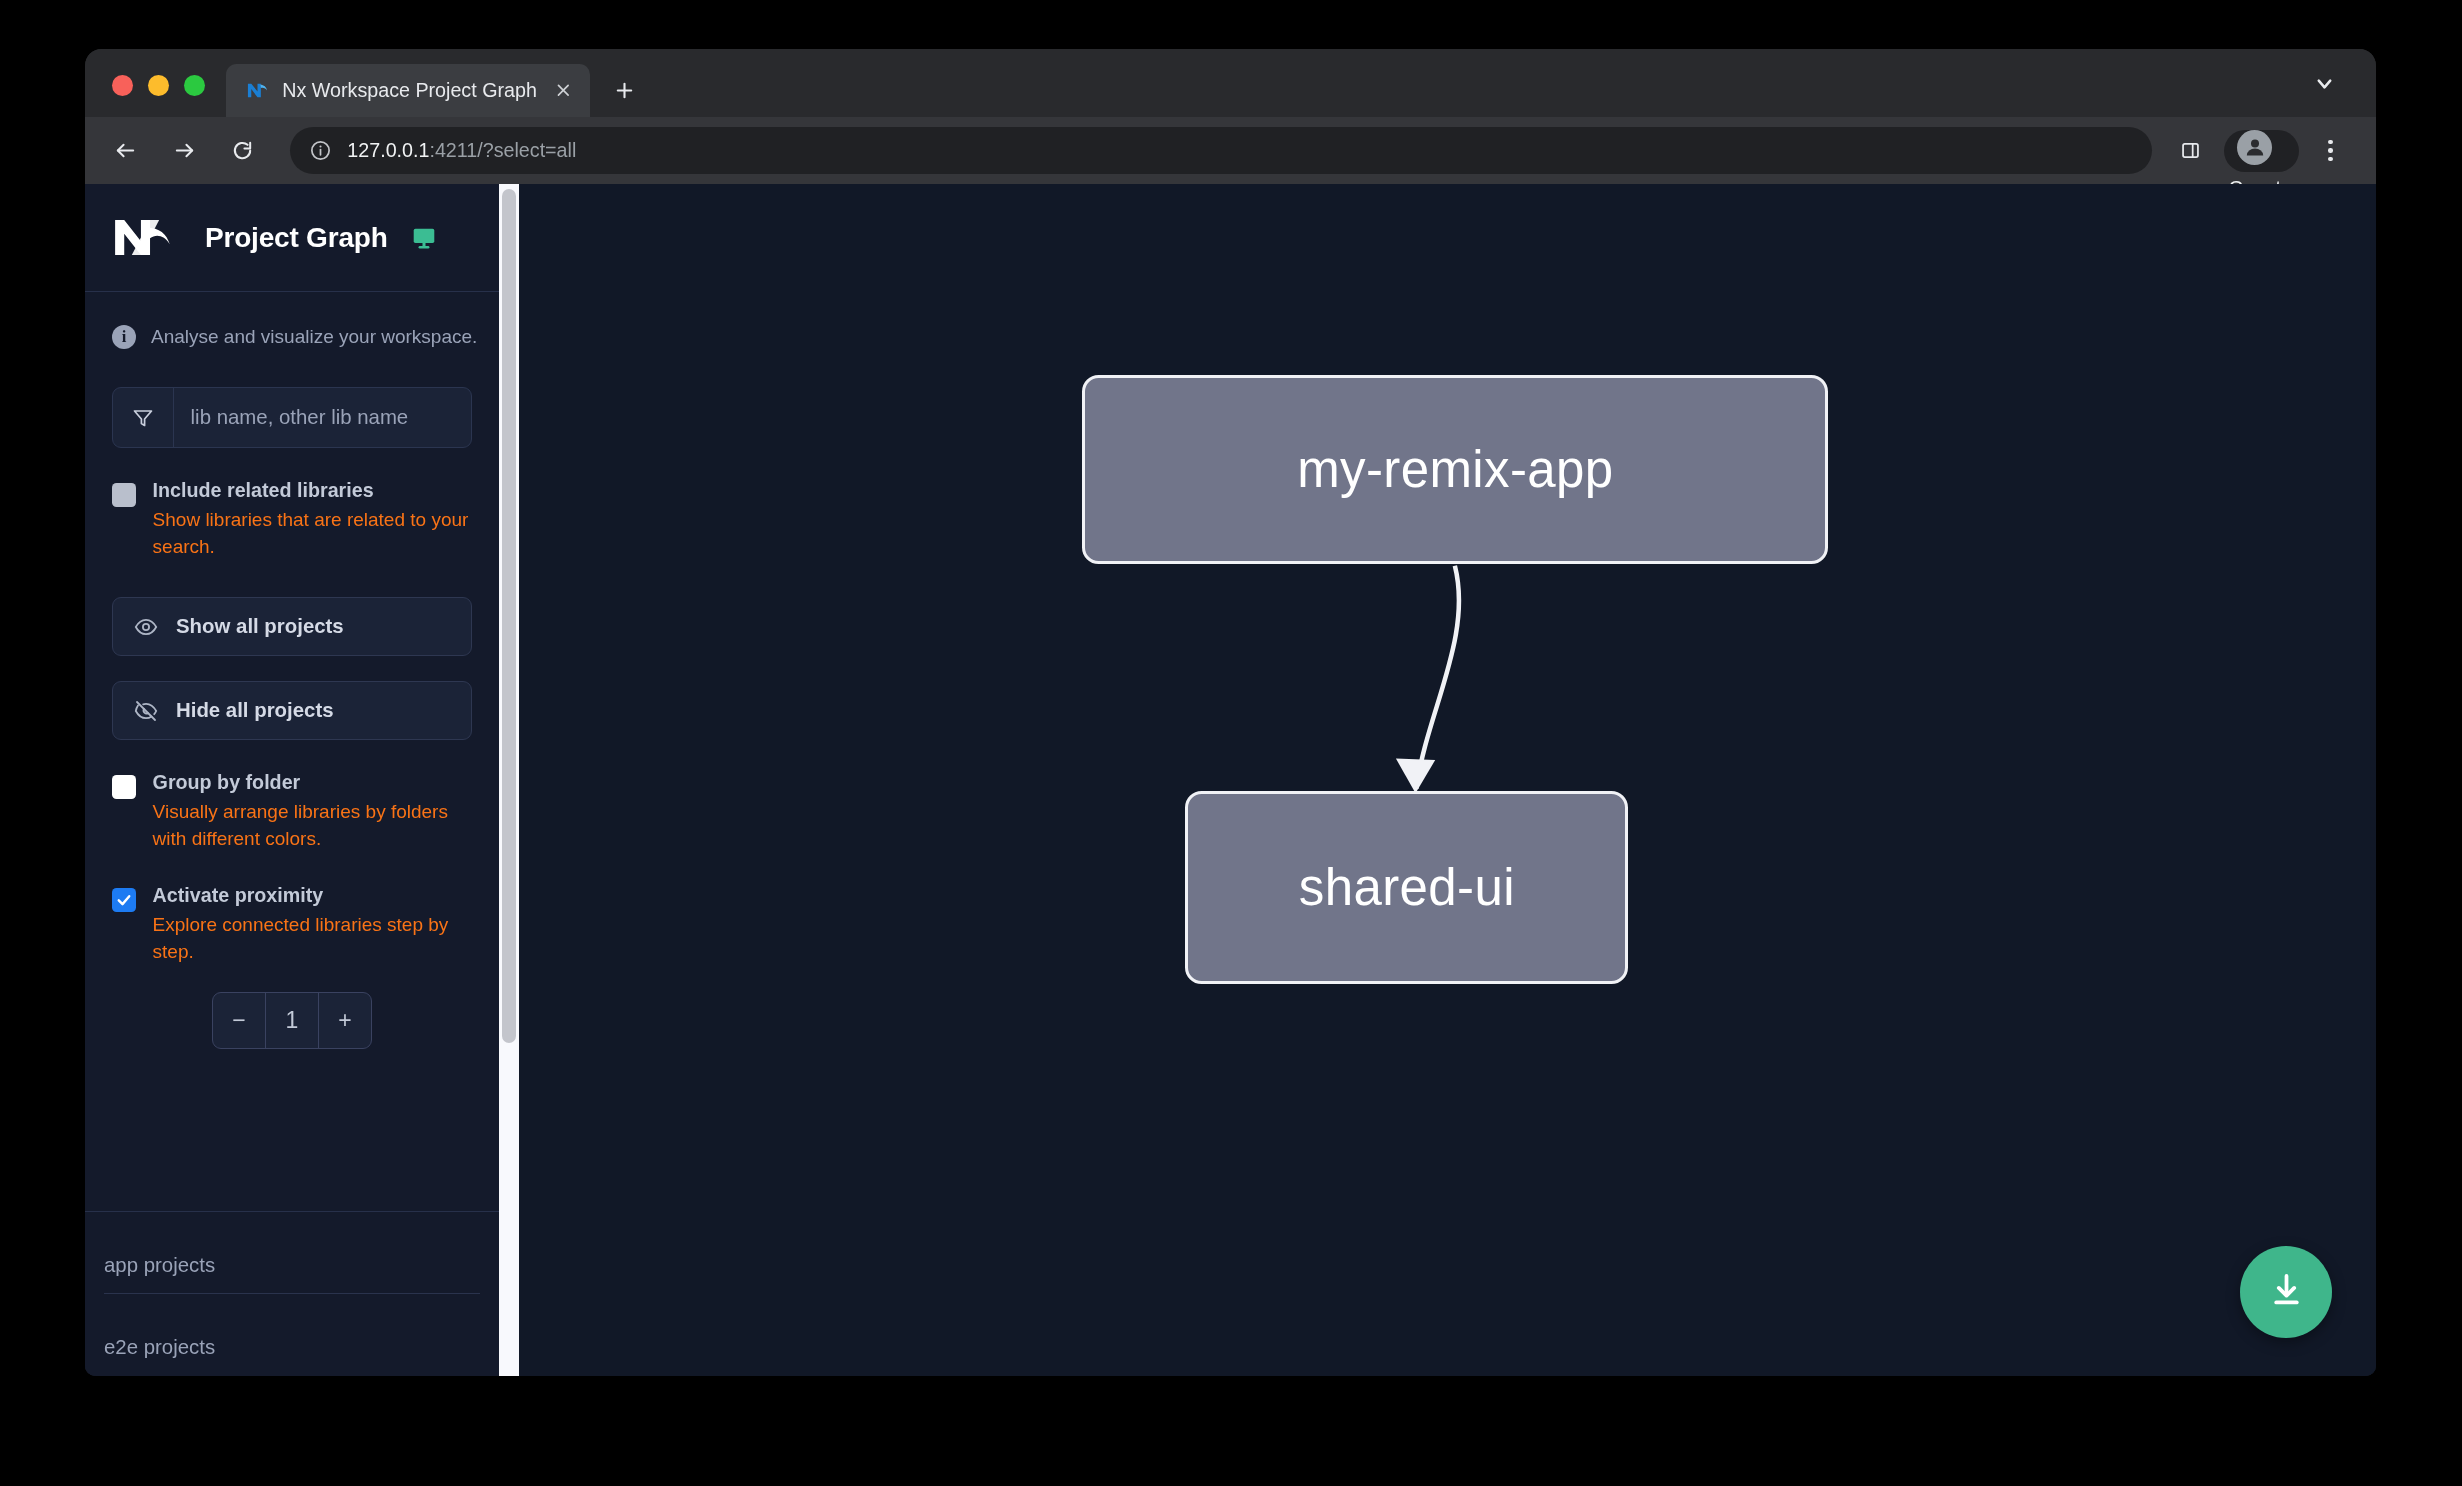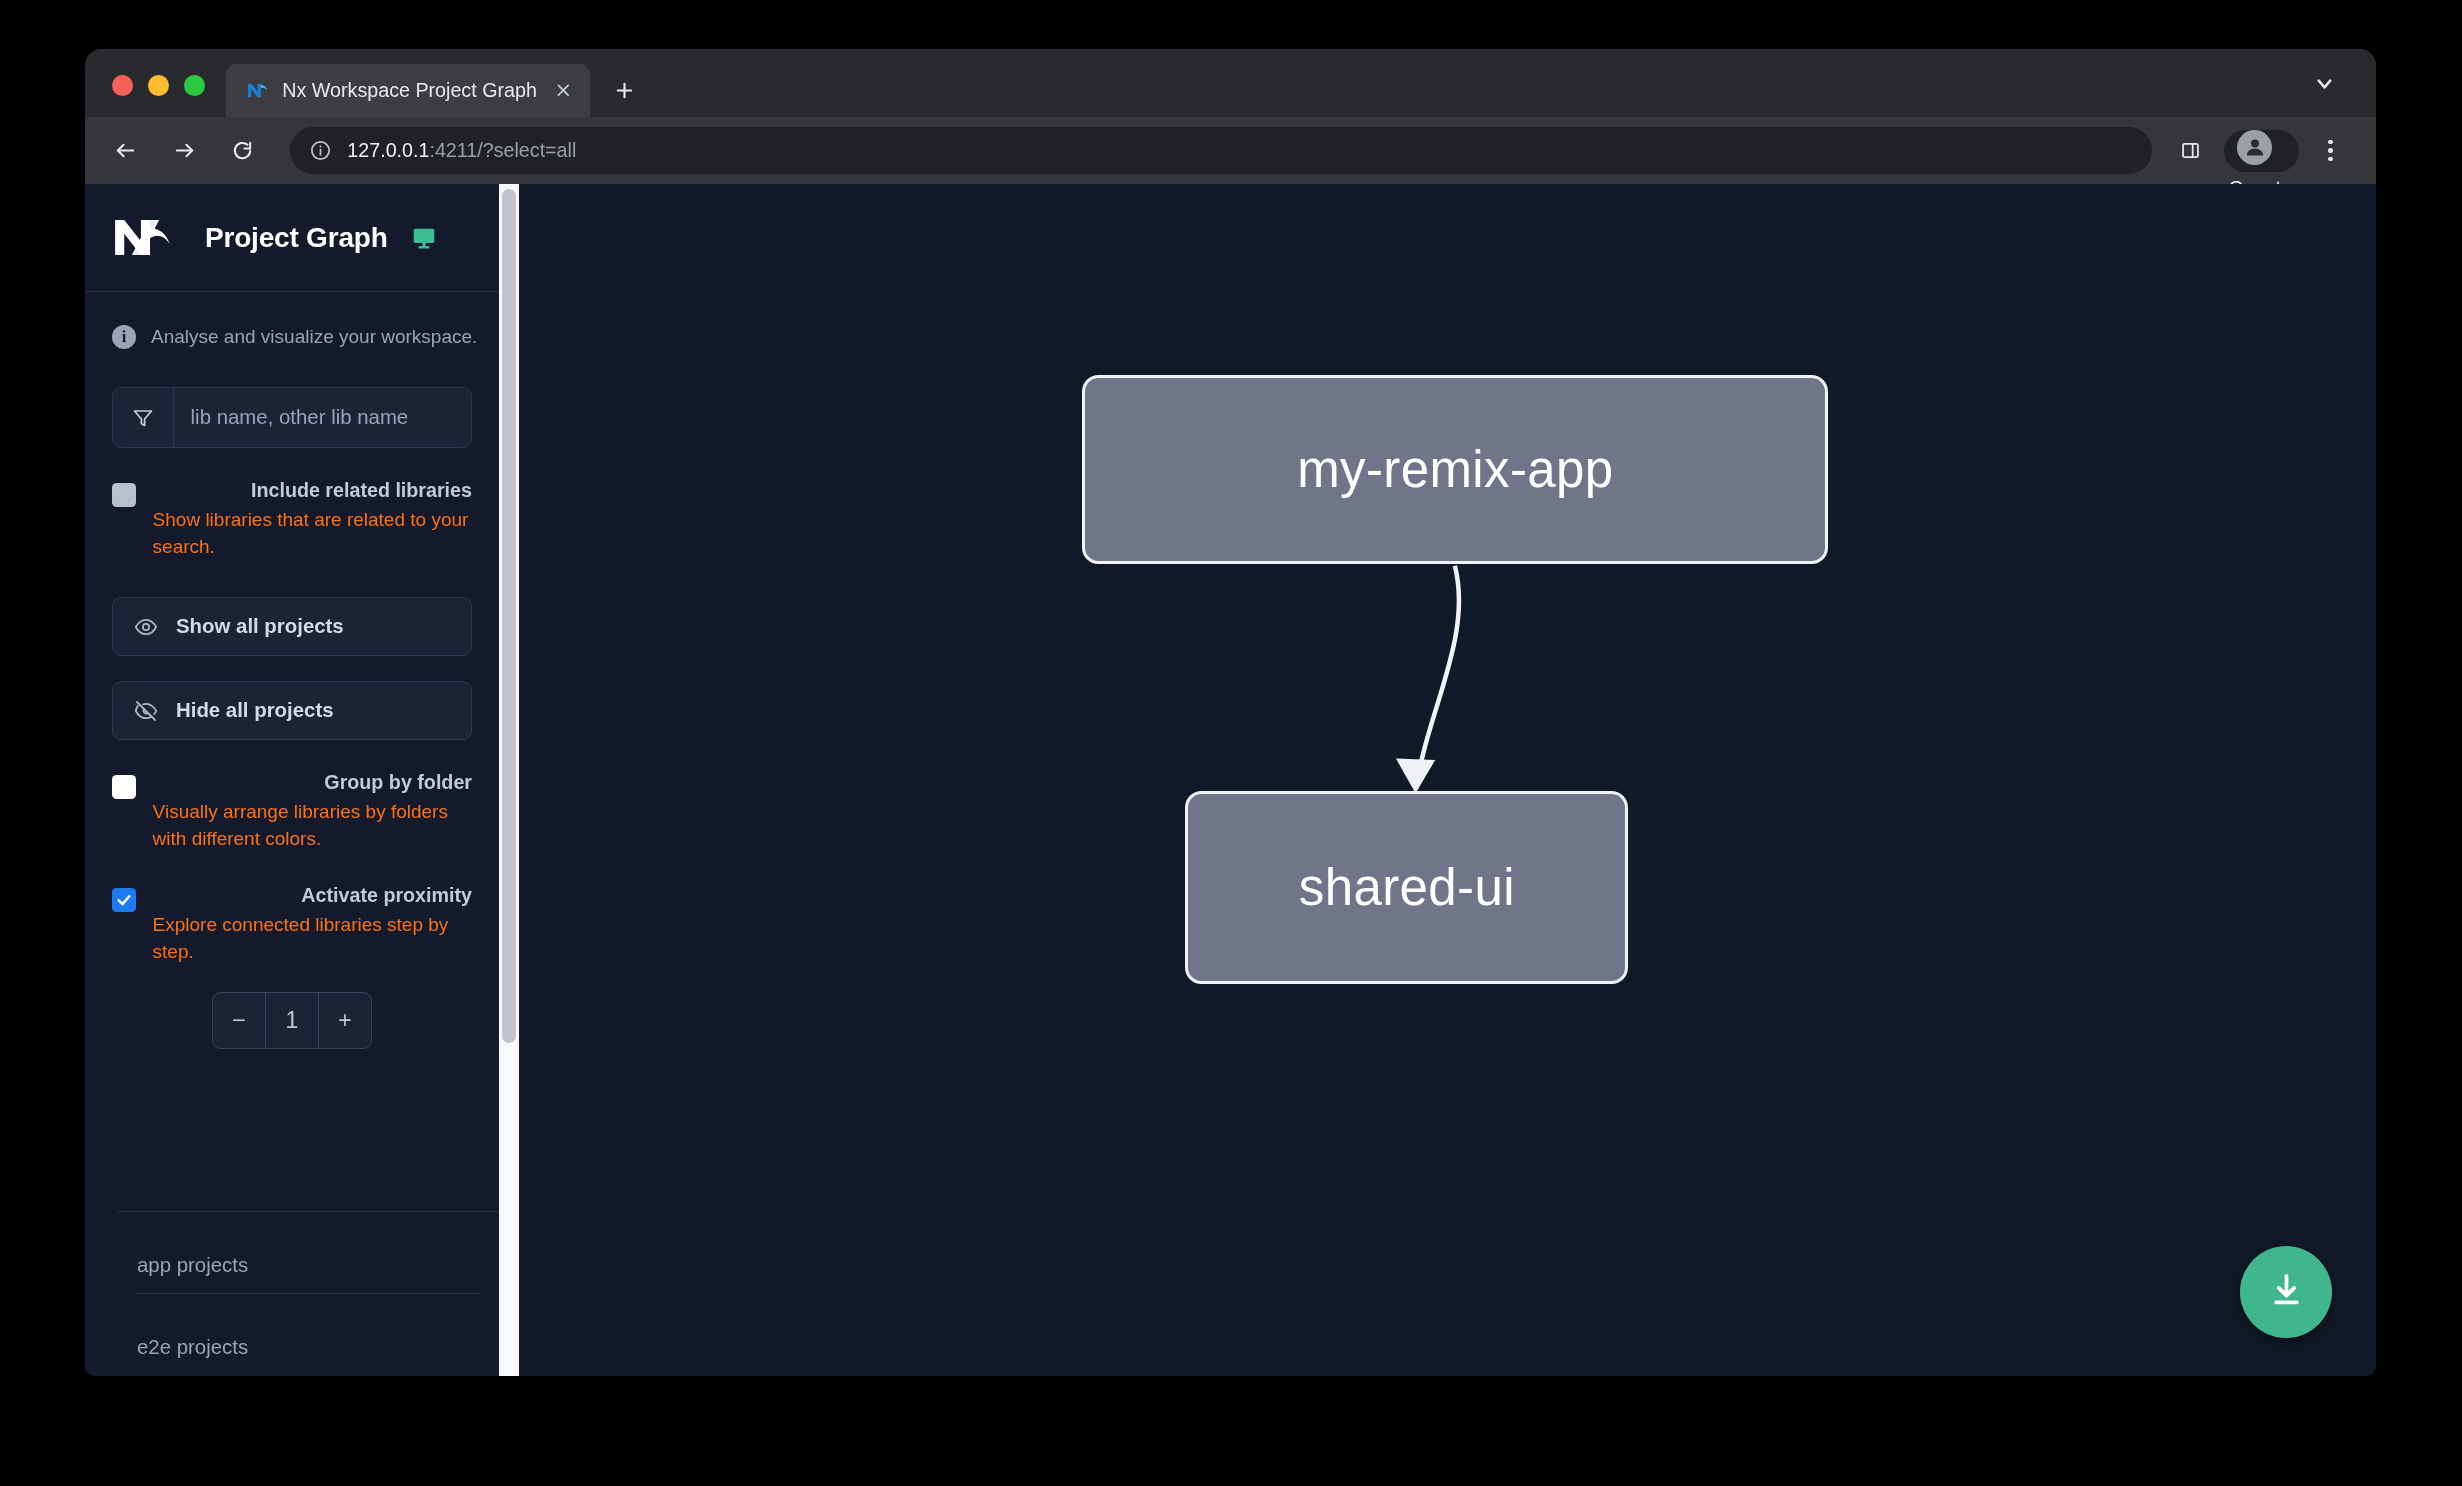--- a/index.html
+++ b/index.html
@@ -235,21 +235,21 @@
     border-radius: 4.5px;
     flex: 0 0 auto;
     margin-top: 4.5px;
   }
   .checkbox.gray { background: #b9bfcc; }
   .checkbox.white { background: #ffffff; }
   .checkbox.blue {
     background: #1d7bf2;
     display: flex; align-items: center; justify-content: center;
   }
-  .check-label { color: #c3cad8; font-size: 19.7px; font-weight: bold; line-height: 1.25; text-align: right; }
+  .check-label { color: #c3cad8; font-size: 19.7px; font-weight: bold; line-height: 1.25; }
   .check-desc { color: #f97316; font-size: 19px; line-height: 1.42; margin-top: 4.5px; }
 
   .sb-btn {
     margin-top: 25px;
     width: 100%;
     height: 59px;
     background: #1b2337;
     border: 0.8px solid #2e3751;
     border-radius: 9px;
     display: flex;
@@ -289,21 +289,20 @@
     color: #c3cad8;
     font-size: 23px;
     border-left: 0.8px solid #3a4260;
     border-right: 0.8px solid #3a4260;
   }
 
   .sb-sections {
     border-top: 1.5px solid #27304a;
     padding: 0 19px;
     margin-top: 42px;
-    margin-left: 33px;
   }
   .sb-section {
     padding: 42px 0 16.6px 0;
     border-bottom: 0.8px solid #2a3консь;
     border-bottom: 0.8px solid #2a334d;
     color: #9aa3b8;
     font-size: 20.4px;
   }
 
   

